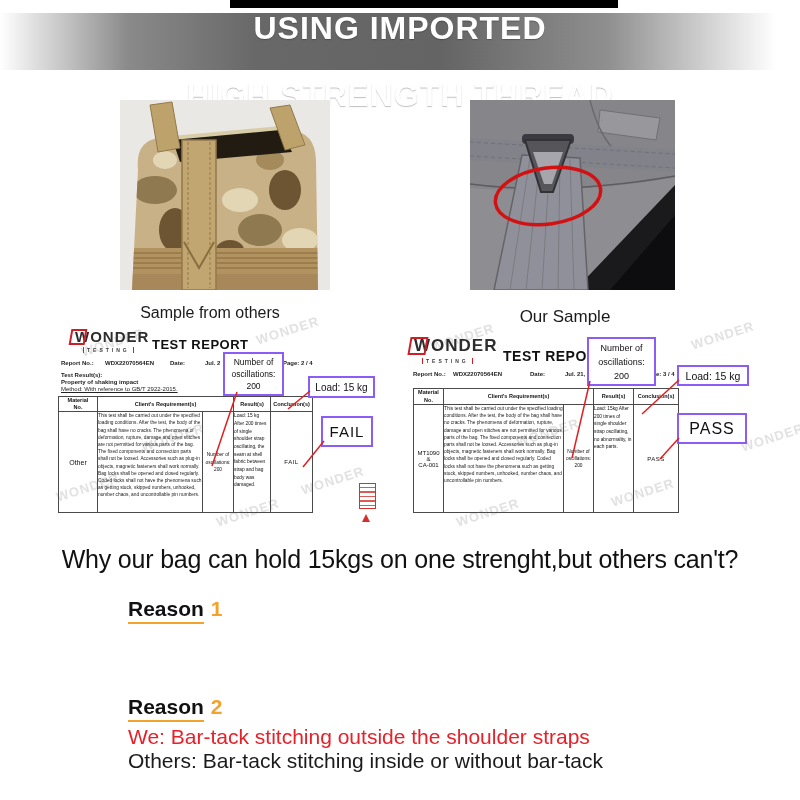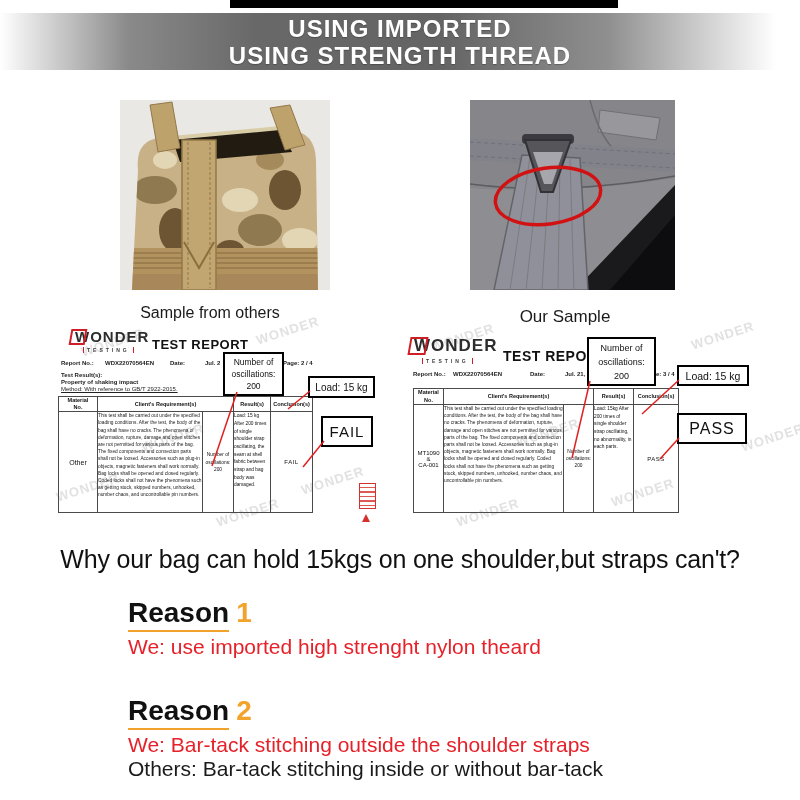--- a/index.html
+++ b/index.html
@@ -4,22 +4,22 @@
 <style>
   html,body{margin:0;padding:0;background:#fff;}
   .page{position:relative;width:800px;height:800px;background:#fff;overflow:hidden;
         font-family:"Liberation Sans",sans-serif;color:#111;}
 
   
   .top-black-bar{position:absolute;left:230px;top:0;width:388px;height:8px;background:#000;}
   .banner{position:absolute;left:0;top:13px;width:800px;height:57px;
           background:linear-gradient(90deg,#ffffff 0%,#8a8a8a 16%,#686868 32%,#646464 55%,#8f8f8f 76%,#ffffff 97%);
           display:flex;flex-direction:column;align-items:center;justify-content:center;}
-  .banner-line{color:#fff;font-weight:bold;font-size:24px;line-height:27px;letter-spacing:1px;
-               text-shadow:0 1px 1px rgba(0,0,0,.25);}
+  .banner-line{color:#fff;font-weight:bold;font-size:32px;line-height:27px;letter-spacing:1px;
+               text-shadow:0 1px 1px rgba(0,0,0,.25);margin-top:40px;}
 
   
   .photo{position:absolute;overflow:hidden;}
   .photo-left{left:120px;top:100px;width:210px;height:190px;}
   .photo-right{left:470px;top:100px;width:205px;height:190px;}
   .photo svg{display:block;}
 
   
   .wm{position:absolute;font-weight:bold;font-size:13px;color:#c9c9c9;opacity:.55;
       transform:rotate(-18deg);letter-spacing:1px;z-index:0;}
@@ -63,21 +63,21 @@
   table.rpt th{font-size:5.5px;font-weight:bold;white-space:pre-line;line-height:1.3;}
   .report-left tr.hdr{height:14px;}
   .report-right tr.hdr{height:16px;}
   td.mat{font-size:7px;text-align:center;vertical-align:middle;white-space:pre-line;}
   .report-right td.mat{font-size:6px;}
   td.req{font-size:4.8px;line-height:1.5;text-align:left;vertical-align:top;padding:2px 3px;color:#222;}
   td.osc{font-size:4.8px;text-align:center;vertical-align:middle;line-height:1.5;padding:0 1px;}
   td.res{font-size:4.8px;text-align:left;vertical-align:top;padding:3px 2px;line-height:1.6;}
   td.con{font-size:6px;text-align:center;vertical-align:middle;letter-spacing:.5px;}
 
-  .callout{position:absolute;background:#fff;border:2px solid #000000;color:#111;z-index:5;
+  .callout{position:absolute;background:#fff;border:2px solid #8b5cf6;color:#111;z-index:5;
            display:flex;align-items:center;justify-content:center;text-align:center;white-space:pre-line;}
   .report-left .co-osc{left:178px;top:52px;width:57px;height:40px;font-size:8.5px;line-height:12px;}
   .report-left .co-load{left:263px;top:76px;width:63px;height:18px;font-size:10px;}
   .report-left .co-verdict{left:276px;top:116px;width:48px;height:27px;font-size:15px;letter-spacing:1px;}
   .report-right .co-osc{left:182px;top:34px;width:65px;height:45px;font-size:9px;line-height:14px;}
   .report-right .co-load{left:272px;top:62px;width:68px;height:17px;font-size:10.5px;}
   .report-right .co-verdict{left:272px;top:110px;width:66px;height:27px;font-size:16px;letter-spacing:1px;}
 
   .lines-overlay{position:absolute;left:0;top:0;width:800px;height:800px;z-index:4;pointer-events:none;}
 
@@ -85,36 +85,36 @@
          background:repeating-linear-gradient(180deg,transparent 0 3px,rgba(212,48,44,.8) 3px 4.5px);}
   .stamp-arrow{position:absolute;left:362px;top:514px;width:0;height:0;z-index:2;
          border-left:4px solid transparent;border-right:4px solid transparent;border-bottom:8px solid #d4302c;}
 
   
   .question{position:absolute;left:0;top:545px;width:800px;text-align:center;font-size:25px;
             letter-spacing:-.2px;color:#111;}
   .reason{position:absolute;left:128px;}
   .reason-1{top:597px;}
   .reason-2{top:687px;margin-top:8px;}
-  .reason-heading{font-size:28px;font-weight:bold;color:#111;margin-bottom:3px;}
+  .reason-heading{font-size:21px;font-weight:bold;color:#111;margin-bottom:3px;}
   .reason-word{border-bottom:2.5px solid #f2a32b;padding-bottom:1px;display:inline-block;}
   .reason-num{color:#f2a32b;margin-left:7px;}
   .reason-we{font-size:21px;color:#e62129;line-height:24px;}
   .reason-others{font-size:21px;color:#1b1b1b;line-height:24px;}
   .reason-others.indent{padding-left:63px;}
 </style>
 </head>
 <body>
 
 <div class="page">
 
   <div class="top-black-bar"></div>
   <div class="banner">
     <div class="banner-line">USING IMPORTED</div>
-    <div class="banner-line">USING STRENGTH THREAD</div>
+    <div class="banner-line">HIGH STRENGTH THREAD</div>
   </div>
 
   <div class="photo photo-left">
     <svg width="210" height="190" viewBox="0 0 210 190">
       <rect width="210" height="190" fill="#eae8e4"></rect>
       <defs>
           <clipPath id="bagclip">
             <path d="M18,70 Q15,40 40,38 L170,30 Q195,32 196,60 L198,190 L12,190 Z"></path>
           </clipPath>
         </defs>
@@ -286,27 +286,26 @@
     <path d="M310,391 L288,409" stroke="#e02020" stroke-width="1.5" fill="none"></path>
     <path d="M324,441 L303,467" stroke="#e02020" stroke-width="1.5" fill="none"></path>
     <path d="M590,381 L572,458" stroke="#e02020" stroke-width="1.5" fill="none"></path>
     <path d="M679,380 L642,414" stroke="#e02020" stroke-width="1.5" fill="none"></path>
     <path d="M679,438 L660,459" stroke="#e02020" stroke-width="1.5" fill="none"></path>
   </svg>
 
   <div class="stamp"></div>
   <div class="stamp-arrow"></div>
 
-  <div class="question">Why our bag can hold 15kgs on one shoulder,but straps can't?</div>
+  <div class="question">Why our bag can hold 15kgs on one strenght,but others can't?</div>
 
   <div class="reason reason-1">
     <div class="reason-heading">
       <span class="reason-word">Reason</span><span class="reason-num">1</span>
     </div>
-    <div class="reason-we">We: use imported high strenght nylon theard</div>
   </div>
 
   <div class="reason reason-2">
     <div class="reason-heading">
       <span class="reason-word">Reason</span><span class="reason-num">2</span>
     </div>
     <div class="reason-we">We: Bar-tack stitching outside the shoulder straps</div>
     <div class="reason-others">Others: Bar-tack stitching inside or without bar-tack</div>
   </div>
 

